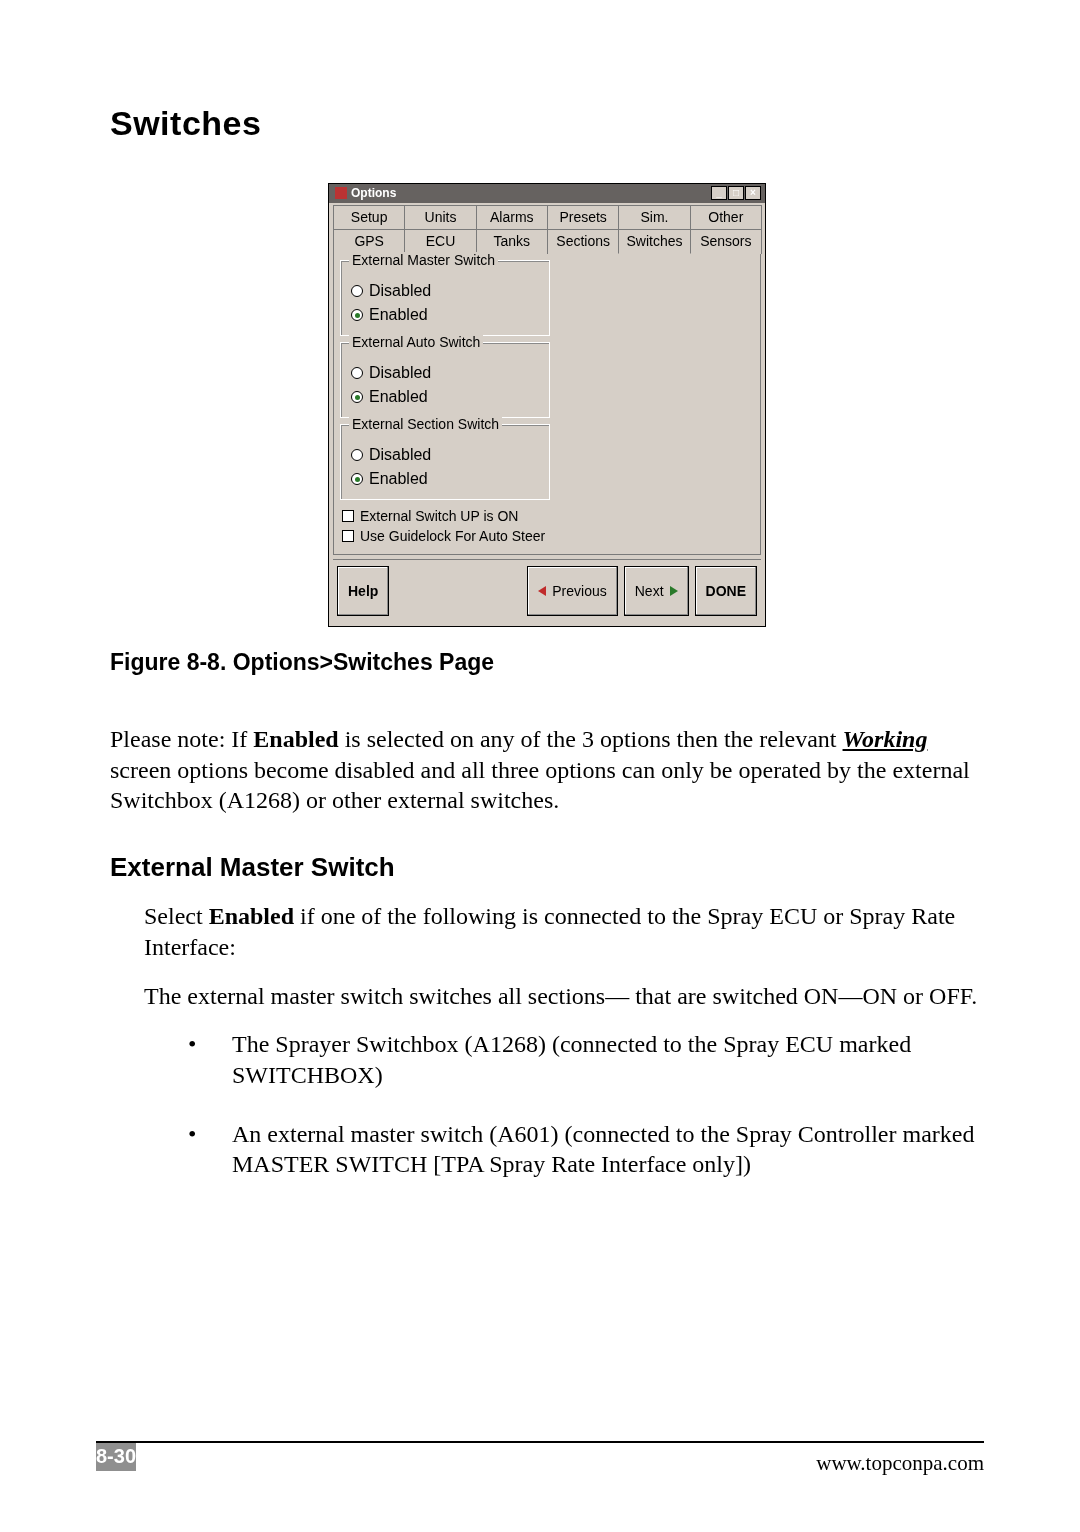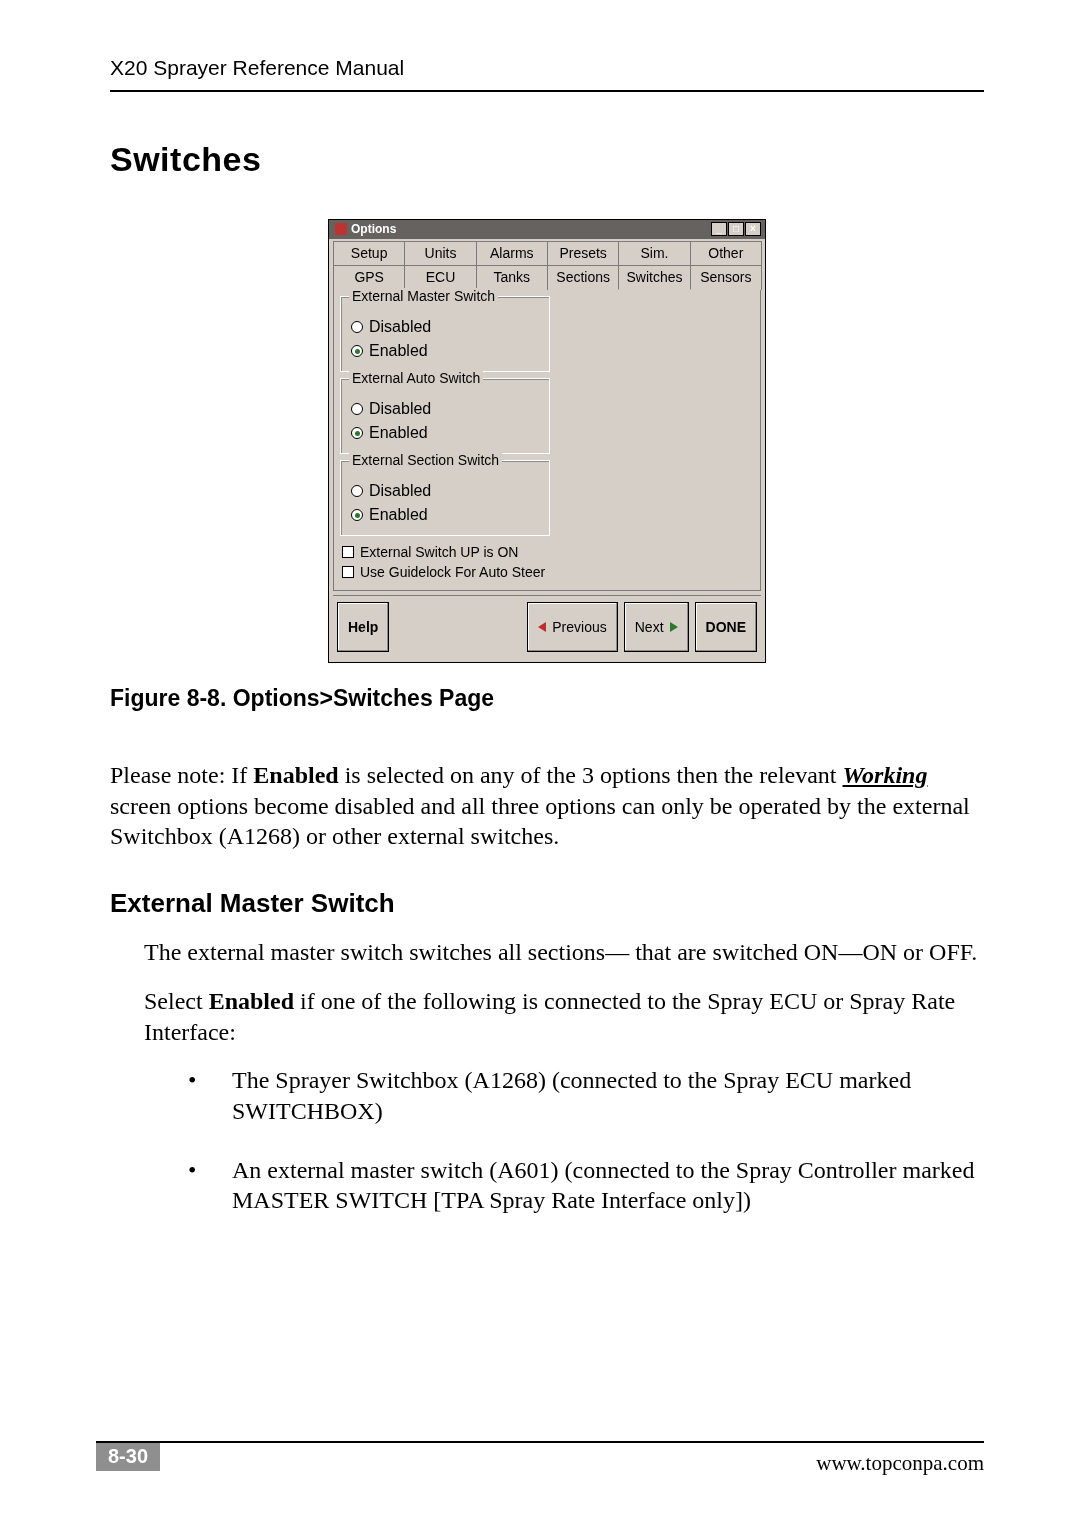--- a/index.html
+++ b/index.html
@@ -219,36 +219,35 @@
     align-items:flex-start;
     padding-top:8px;
     font-size:20px;
   }
   .page-num {
     background:#8f8f8f;
     color:#fff;
     font-family: Arial, Helvetica, sans-serif;
     font-weight:bold;
     font-size:20px;
-    padding:2px 12px 3px;
+    padding:2px 0 3px;
     display:inline-block;
     margin-top:-8px;
   }
   .footer .url {
     font-family: "Times New Roman", serif;
     font-size:21px;
   }
   .bold { font-weight:bold; }
   .ital { font-style:italic; font-weight:bold;text-decoration:underline; }
 </style>
 </head>
 <body>
 
 <div class="page">
-  <div class="doc-header">X20 Sprayer Reference Manual</div>
 
   <div class="section-title">Switches</div>
 
   <div class="screenshot-wrap">
     <div class="dlg">
       <div class="dlg-title">
         <span class="dlg-title-left">
           <span class="dlg-app-icon"></span>
           <span>Options</span>
         </span>
@@ -344,25 +343,25 @@
   </div>
 
   <div class="figure-caption">Figure 8-8. Options&gt;Switches Page</div>
 
   <p class="body-para">
     <span>Please note: If </span><span class="bold">Enabled</span><span> is selected on any of the 3 options then the relevant </span><span class="ital">Working</span><span> screen options become disabled and all three options can only be operated by the external Switchbox (A1268) or other external switches.</span>
   </p>
 
   <div class="sub-title">External Master Switch</div>
 
-  <p class="body-para2">The external master switch switches all sections— that are switched ON—ON or OFF.</p>
-
   <p class="body-para2">
     <span>Select </span><span class="bold">Enabled</span><span> if one of the following is connected to the Spray ECU or Spray Rate Interface:</span>
   </p>
+
+  <p class="body-para2">The external master switch switches all sections— that are switched ON—ON or OFF.</p>
 
   <ul class="bullets">
     <li>The Sprayer Switchbox (A1268) (connected to the Spray ECU marked SWITCHBOX)</li>
     <li>An external master switch (A601) (connected to the Spray Controller marked MASTER SWITCH [TPA Spray Rate Interface only])</li>
   </ul>
 </div>
 
 <div class="footer">
   <span class="page-num">8-30</span>
   <span class="url">www.topconpa.com</span>

